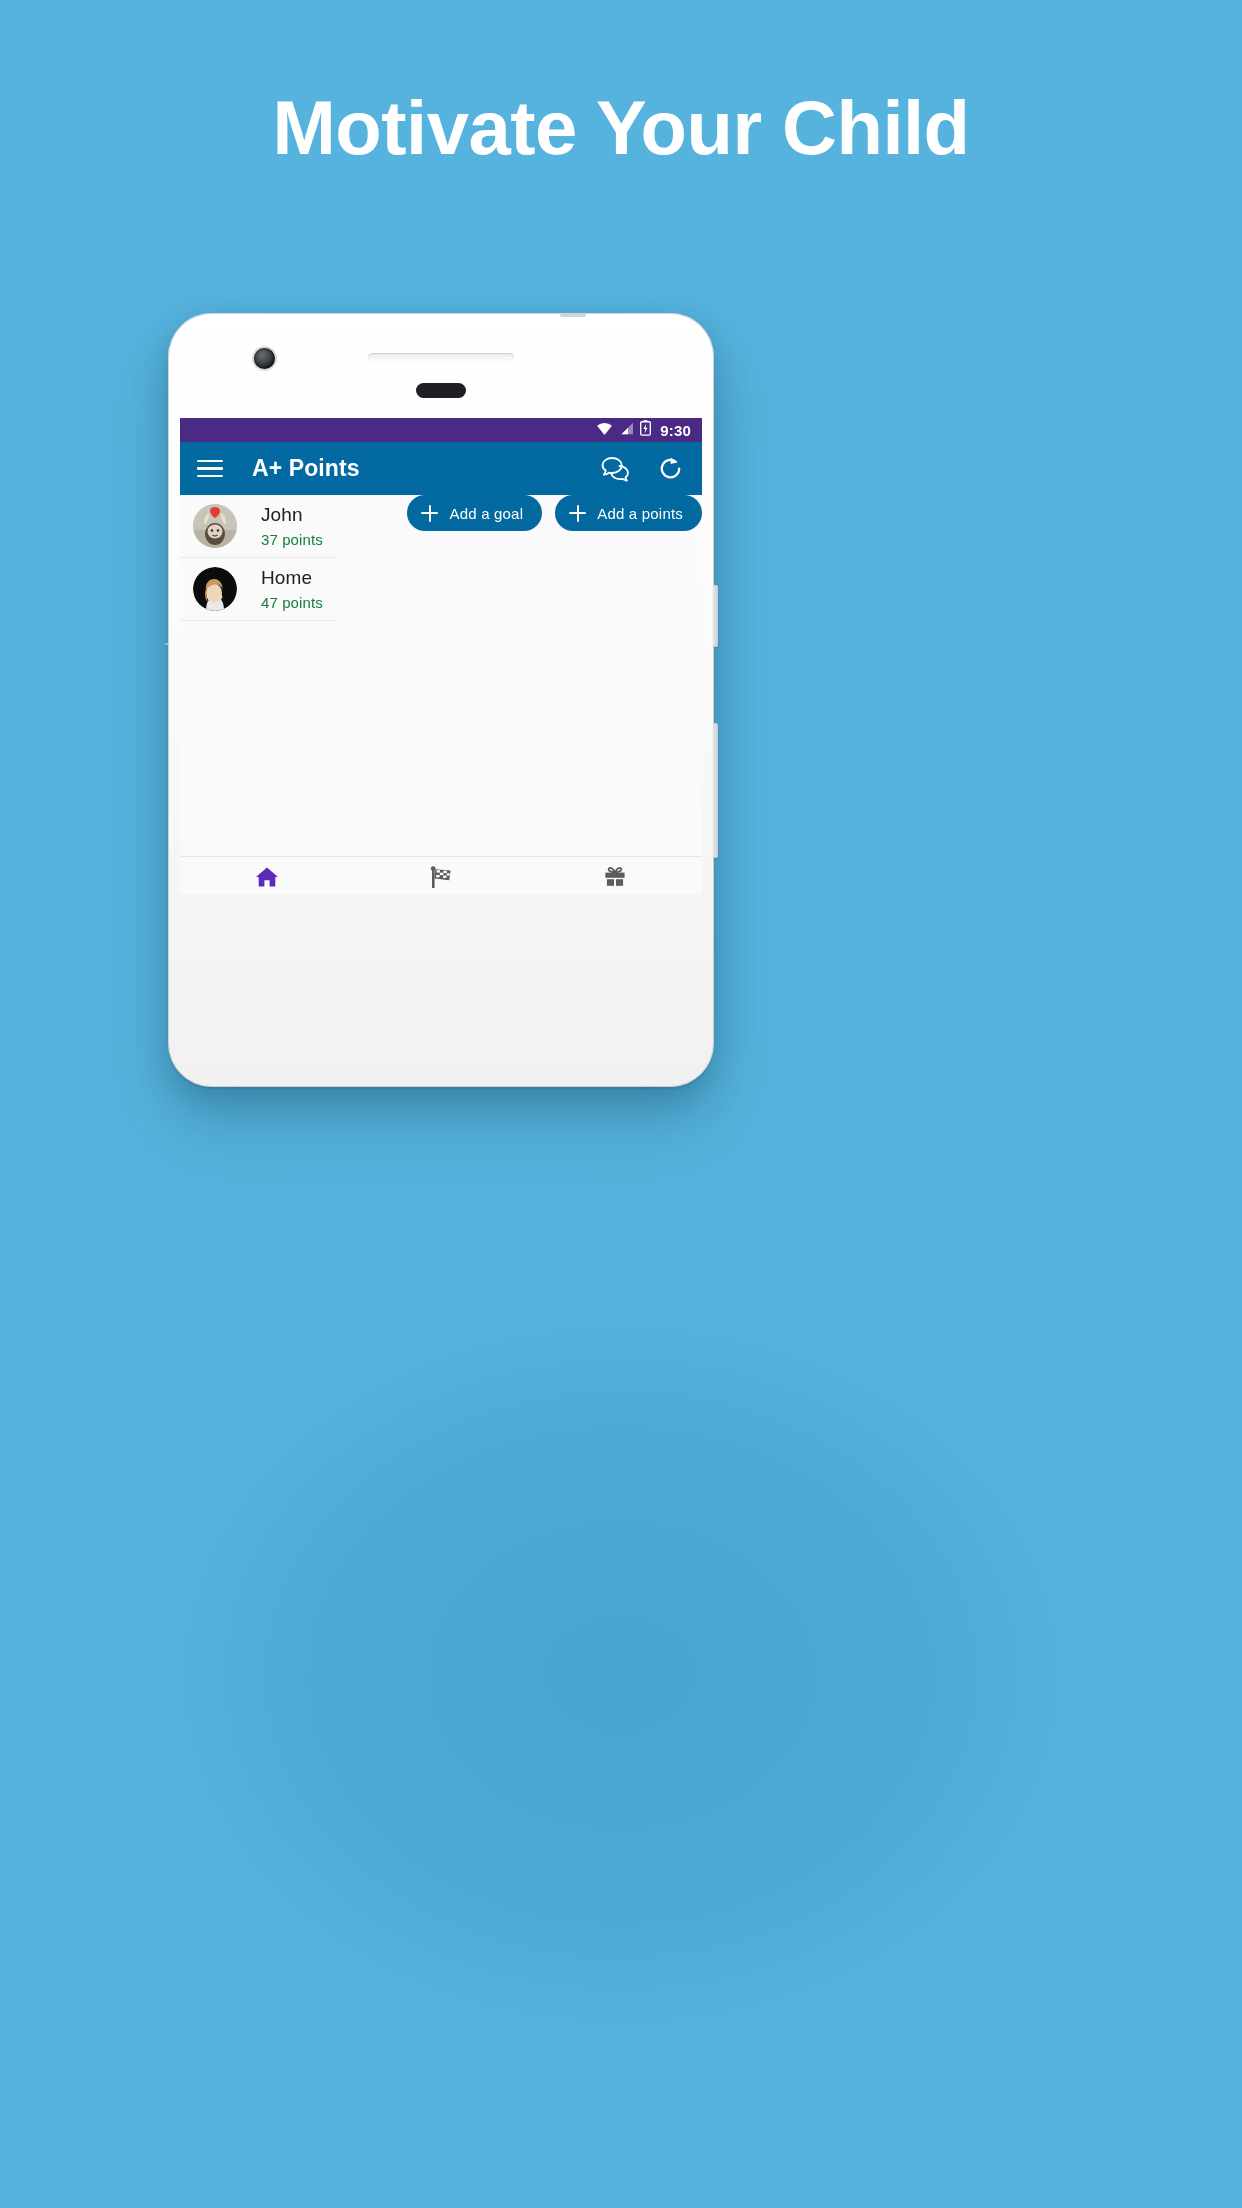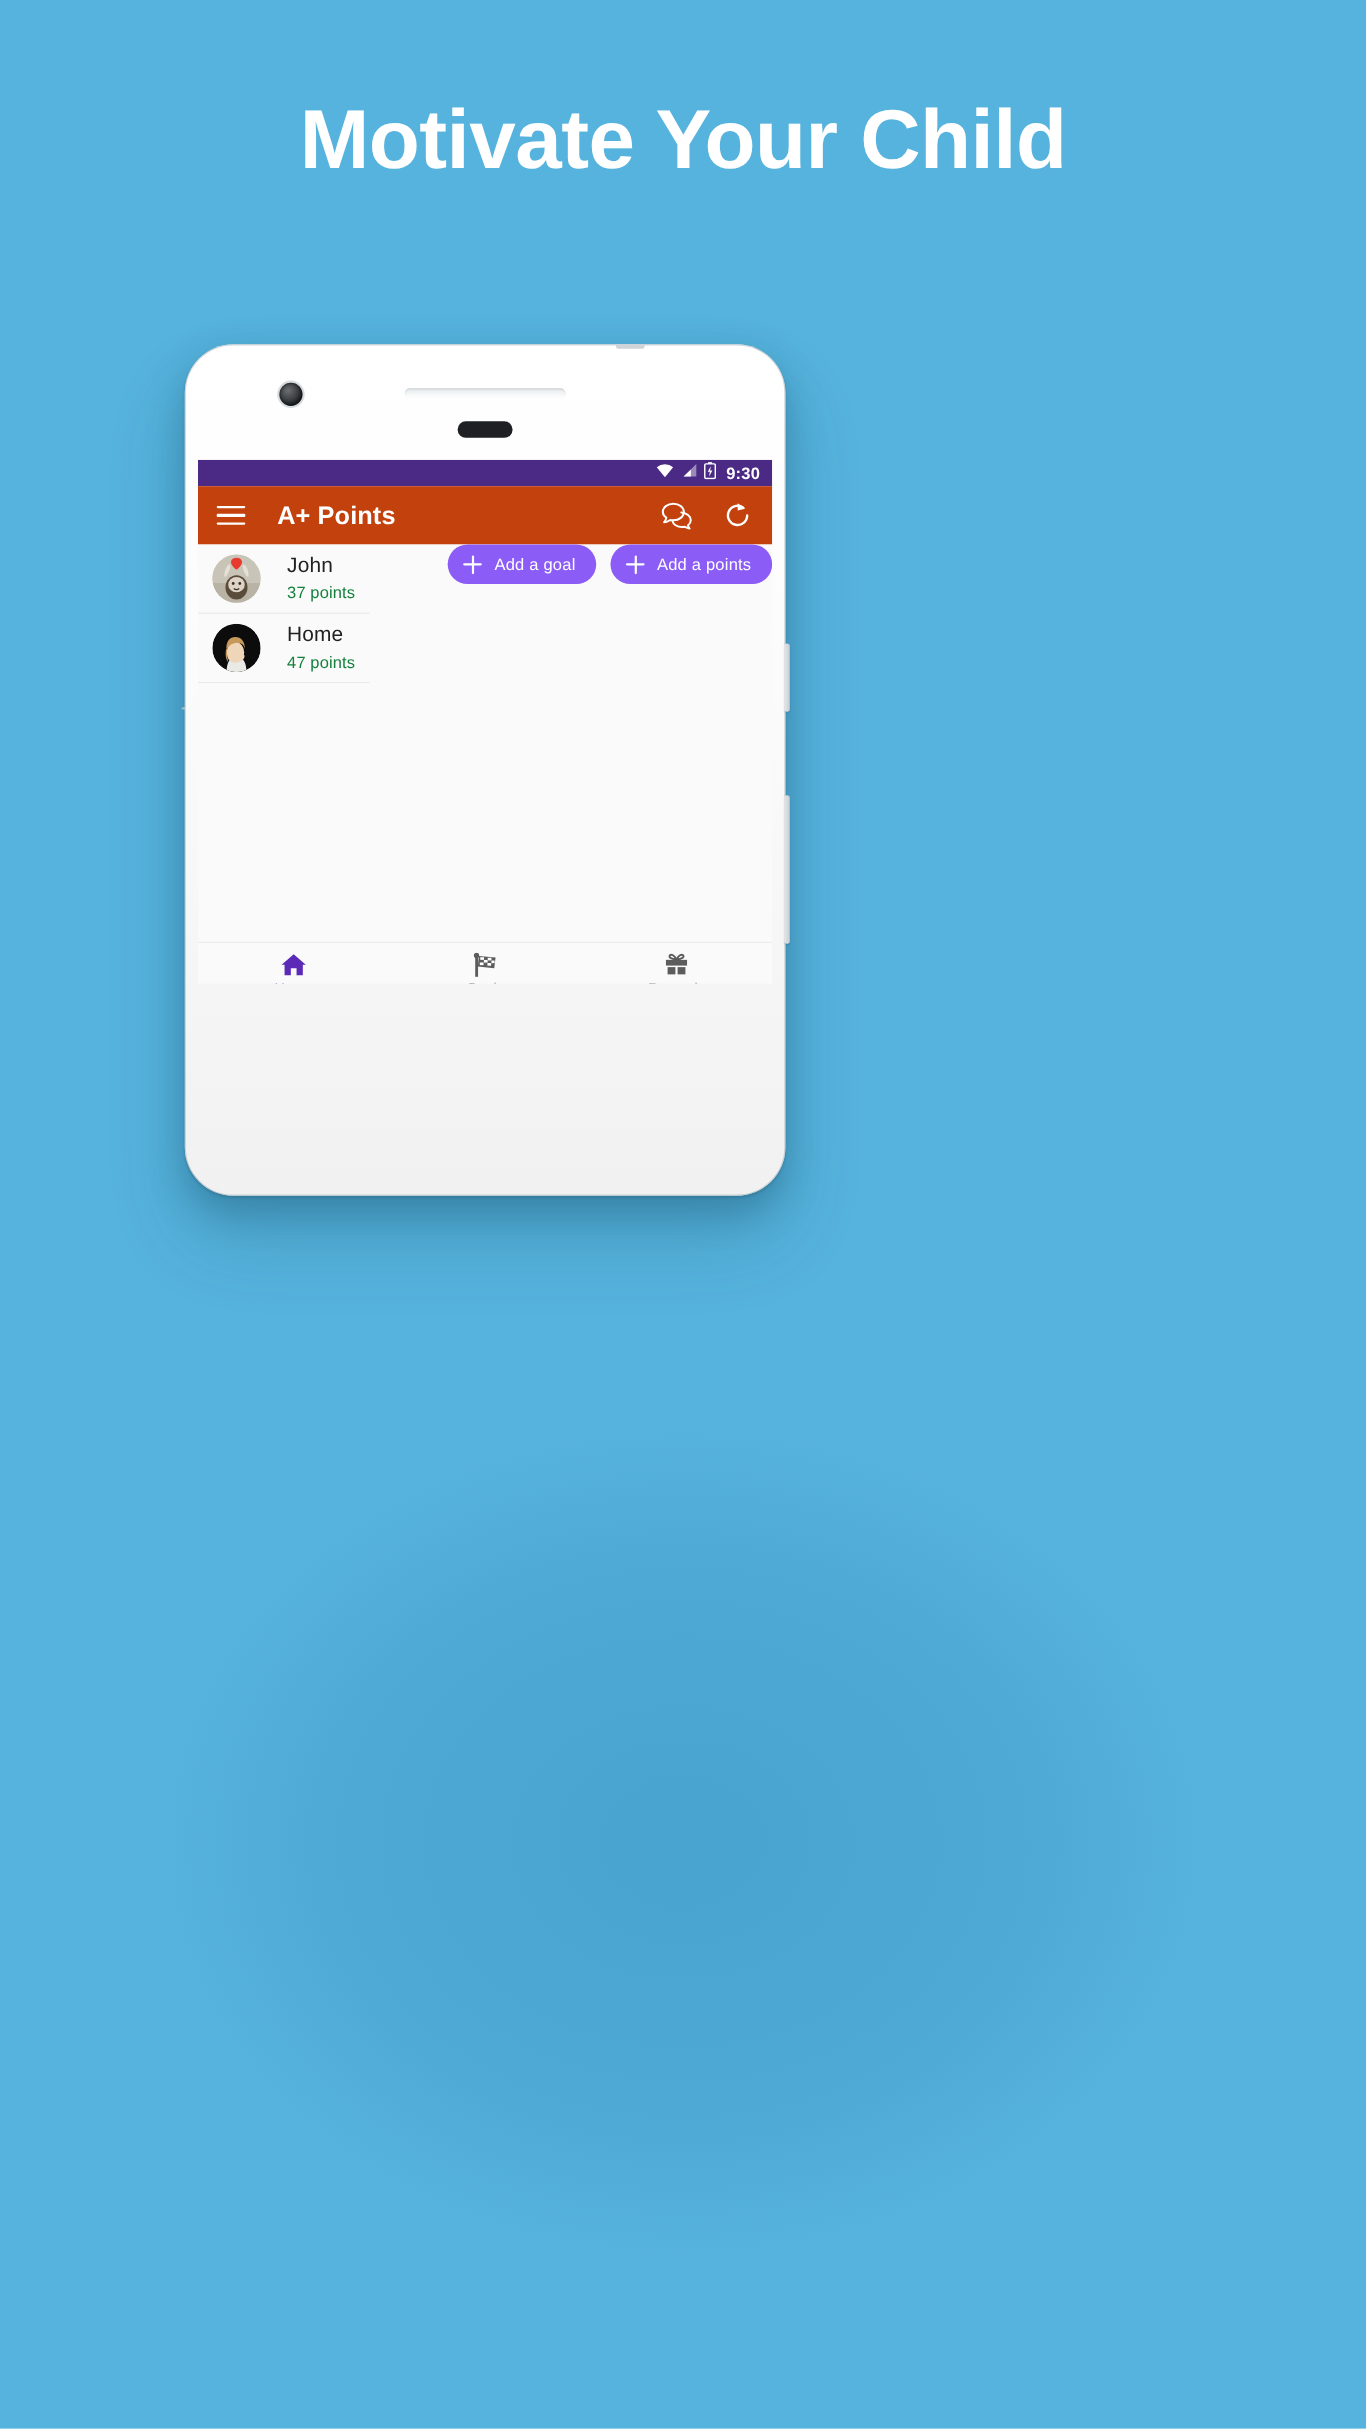--- a/index.html
+++ b/index.html
@@ -173,21 +173,21 @@
     font-weight: bold;
     letter-spacing: 0.2px;
     margin-left: 3px;
     line-height: 1;
   }
 
   
   #app-bar {
     position: relative;
     height: 53px;
-    background: #c2410c;
+    background: #0369a1;
     display: flex;
     align-items: center;
     padding: 0 17px;
     box-sizing: border-box;
   }
   #menu-button {
     width: 26px;
     height: 26px;
     display: flex;
     flex-direction: column;
@@ -281,21 +281,21 @@
     justify-content: center;
     gap: 13px;
     padding-bottom: 17px;
   }
   .pill {
     display: inline-flex;
     align-items: center;
     height: 36px;
     padding: 0 19px 0 14px;
     border-radius: 18px;
-    background: #8b5cf6;
+    background: #0369a1;
     color: #ffffff;
     font-size: 15px;
     letter-spacing: 0.2px;
     white-space: nowrap;
     cursor: pointer;
     border: none;
     font-family: "Liberation Sans", sans-serif;
   }
   .pill .plus {
     position: relative;

